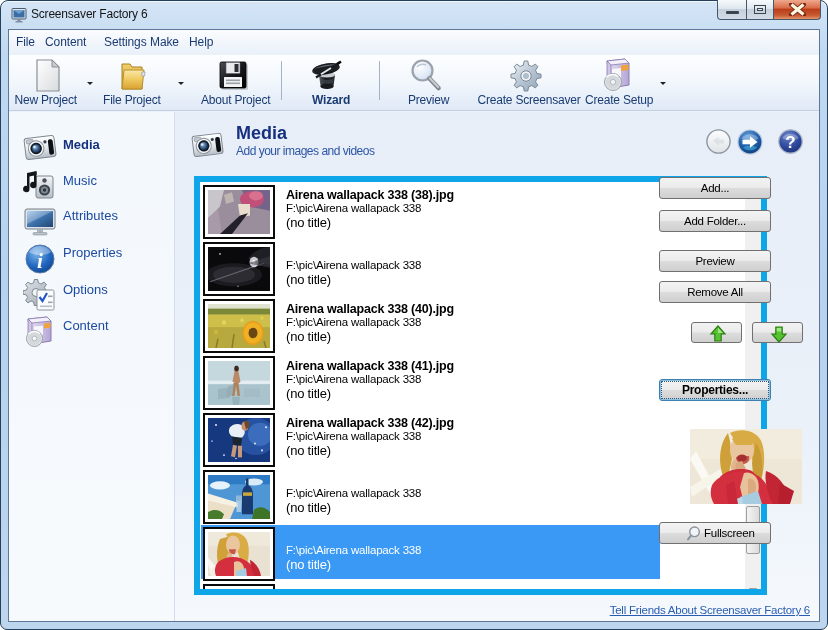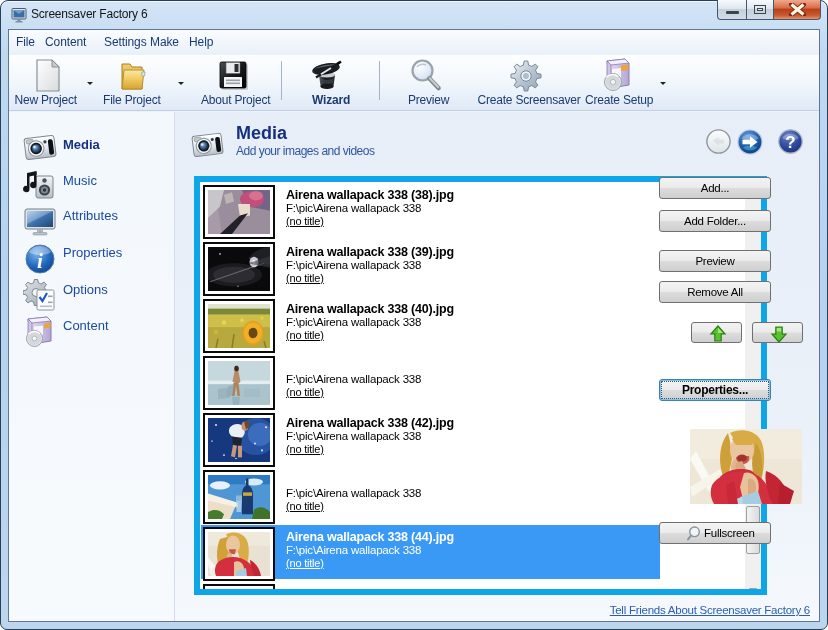--- a/index.html
+++ b/index.html
@@ -39,21 +39,21 @@
 .hdr-title { position:absolute; left:227px; top:93px; font-size:18px; font-weight:bold; color:#16307f; }
 .hdr-sub { position:absolute; left:227px; top:113.5px; font-size:12px; letter-spacing:-0.5px; color:#2c55a5; }
 .navc { position:absolute; }
 .listbox { position:absolute; left:185px; top:146px; width:573px; height:419px; background:#fff; border:6px solid #0ea5e9; overflow:hidden; }
 .row { position:absolute; left:1px; width:459px; height:57px; }
 .row.sel { background:#3a99f4; height:54px; }
 .thumb { position:absolute; left:2px; top:2px; width:72px; height:54px; background:#fff; border:2px solid #0a0a0a; padding:3px; }
 .thumb svg { width:100%; height:100%; display:block; }
 .rtitle { position:absolute; left:85px; top:5px; font-size:12.5px; letter-spacing:-0.2px; font-weight:bold; color:#000; white-space:nowrap; }
 .rpath  { position:absolute; left:85px; top:19px; font-size:11.5px; letter-spacing:-0.2px; color:#000; white-space:nowrap; }
-.rnote  { position:absolute; left:85px; top:31.5px; font-size:11px; letter-spacing:-0.2px; color:#000; white-space:nowrap;text-decoration:underline; }
+.rnote  { position:absolute; left:85px; top:31.5px; font-size:13px; letter-spacing:-0.2px; color:#000; white-space:nowrap; }
 .row.sel .rtitle, .row.sel .rpath, .row.sel .rnote { color:#fff; }
 .sbar { position:absolute; right:0; top:0; width:16px; height:417px; background:#f0f0f0; }
 .sarr { position:absolute; left:0; }
 .sthumb { position:absolute; left:1px; top:324px; width:14px; height:48px; background:linear-gradient(90deg,#f4f4f4,#dadada); border:1px solid #9d9d9d; border-radius:2px; }
 .btn { position:absolute; left:650px; width:112px; height:22px; border:1px solid #707070; border-radius:3px;
   background:linear-gradient(180deg,#f3f3f3 0%,#ebebeb 48%,#dcdcdc 52%,#cfcfcf 100%);
   font-size:11.5px; letter-spacing:-0.25px; color:#000; text-align:center; line-height:20px; }
 .grnbtn { position:absolute; width:51px; height:21px; border:1px solid #707070; border-radius:3px;
   background:linear-gradient(180deg,#f2f2f2 0%,#ebebeb 48%,#dddddd 52%,#cfcfcf 100%); }
 .grnbtn svg { position:absolute; left:17px; top:2px; }
@@ -405,21 +405,20 @@
         <ellipse cx="26" cy="24" rx="28" ry="10" fill="#1c1c20"></ellipse>
         <ellipse cx="26" cy="24" rx="21" ry="7" fill="#2c2c32"></ellipse>
         <path d="M2 30 L56 14" stroke="#74747e" stroke-width="1" opacity="0.8"></path>
         <circle cx="46" cy="13" r="4.5" fill="#e8e8f0" opacity="0.85"></circle>
         <circle cx="46" cy="13" r="1.8" fill="#ffffff"></circle>
         <path d="M40 14 L62 8 L62 18 Z" fill="#3a3a44" opacity="0.6"></path>
         <circle cx="12" cy="6" r="0.8" fill="#cfd2da"></circle>
         <circle cx="30" cy="34" r="0.7" fill="#9ea2ac"></circle>
         </svg>
         </div>
-      <span class="rtitle">Airena wallapack 338 (39).jpg</span>
       <span class="rpath">F:\pic\Airena wallapack 338</span>
       <span class="rnote">(no title)</span>
     </div>
     <div class="row" style="top:115px">
       <div class="thumb">
           <svg viewBox="0 0 62 38" preserveAspectRatio="none">
         <rect width="62" height="38" fill="#d6c44e"></rect>
         <rect width="62" height="5" fill="#dfe3cf"></rect>
         <rect y="4" width="62" height="6" fill="#7a8838"></rect>
         <rect y="9" width="62" height="12" fill="#cdbf4a"></rect>
@@ -446,20 +445,21 @@
         <rect y="17" width="62" height="3" fill="#e4eef2"></rect>
         <path d="M28.5 5 C26.5 5 25.5 7 26.5 9 L24.5 18 L28 19.5 L31 19 L32.5 18 L30.5 9 C32 7 30.5 5 28.5 5 Z" fill="#b98a68"></path>
         <path d="M26.5 5.5 C26 3.5 31 3.5 30.5 5.5 C31.5 7 30 9 28.5 9 C27 9 25.8 7 26.5 5.5 Z" fill="#3a2c24"></path>
         <path d="M25.5 19 L24 30 L26.5 30.5 L28 21 L29.5 30.5 L32 30 L30.5 19 Z" fill="#b08058"></path>
         <path d="M20 22 L26 20 L24 30 L18 31 Z" fill="#8fa8b2" opacity="0.7"></path>
         <path d="M10 24 L22 23 L22 32 L10 33 Z" fill="#93abb5" opacity="0.6"></path>
         <path d="M36 24 L52 24 L52 31 L36 31 Z" fill="#9db4bd" opacity="0.5"></path>
         <path d="M24 31 L32 31 L31 38 L25 38 Z" fill="#88a0aa" opacity="0.5"></path>
         </svg>
         </div>
+      <span class="rtitle">Airena wallapack 338 (41).jpg</span>
       <span class="rpath">F:\pic\Airena wallapack 338</span>
       <span class="rnote">(no title)</span>
     </div>
     <div class="row" style="top:229px">
       <div class="thumb">
           <svg viewBox="0 0 62 38" preserveAspectRatio="none">
         <rect width="62" height="38" fill="#16387e"></rect>
         <ellipse cx="48" cy="16" rx="20" ry="16" fill="#2e5eb0" opacity="0.7"></ellipse>
         <ellipse cx="52" cy="14" rx="12" ry="10" fill="#4a80cf" opacity="0.6"></ellipse>
         <circle cx="8" cy="6" r="0.9" fill="#fff"></circle>
@@ -513,21 +513,20 @@
         <path d="M18 2 C28 -2 38 2 40 10 C42 18 40 28 36 34 L30 18 L22 8 Z" fill="#d9ac45"></path>
         <ellipse cx="25" cy="11" rx="7" ry="8" fill="#eac69e"></ellipse>
         <path d="M21 15 C21 18 24 20 27 19 L28 15 Z" fill="#c4574a"></path>
         <path d="M20 18 C18 21 18 25 21 27 L26 28 L24 19 Z" fill="#e2b68c"></path>
         <path d="M10 26 C18 20 32 20 40 26 C46 31 48 35 48 38 L8 38 C6 34 7 29 10 26 Z" fill="#d42f3e"></path>
         <path d="M26 26 C30 24 35 26 36 31 L36 38 L26 38 Z" fill="#e8c29a"></path>
         <path d="M28 34 L38 31 L39 38 L28 38 Z" fill="#a5ccdf"></path>
         <path d="M42 24 C48 27 52 32 53 38 L46 38 C44 33 42 28 42 24 Z" fill="#c22534"></path>
         </svg>
         </div>
-      <span class="rtitle">Airena wallapack 338 (44).jpg</span>
       <span class="rpath">F:\pic\Airena wallapack 338</span>
       <span class="rnote">(no title)</span>
     </div>
     <div class="row" style="top:400px">
       <div class="thumb" style="height:54px">
           <svg viewBox="0 0 62 38" preserveAspectRatio="none">
         <rect width="62" height="38" fill="#b8a070"></rect>
         <circle cx="8" cy="6" r="3" fill="#cab888"></circle>
             <circle cx="20" cy="9" r="4" fill="#a89060"></circle>
         <circle cx="34" cy="5" r="3.5" fill="#c0aa78"></circle>

